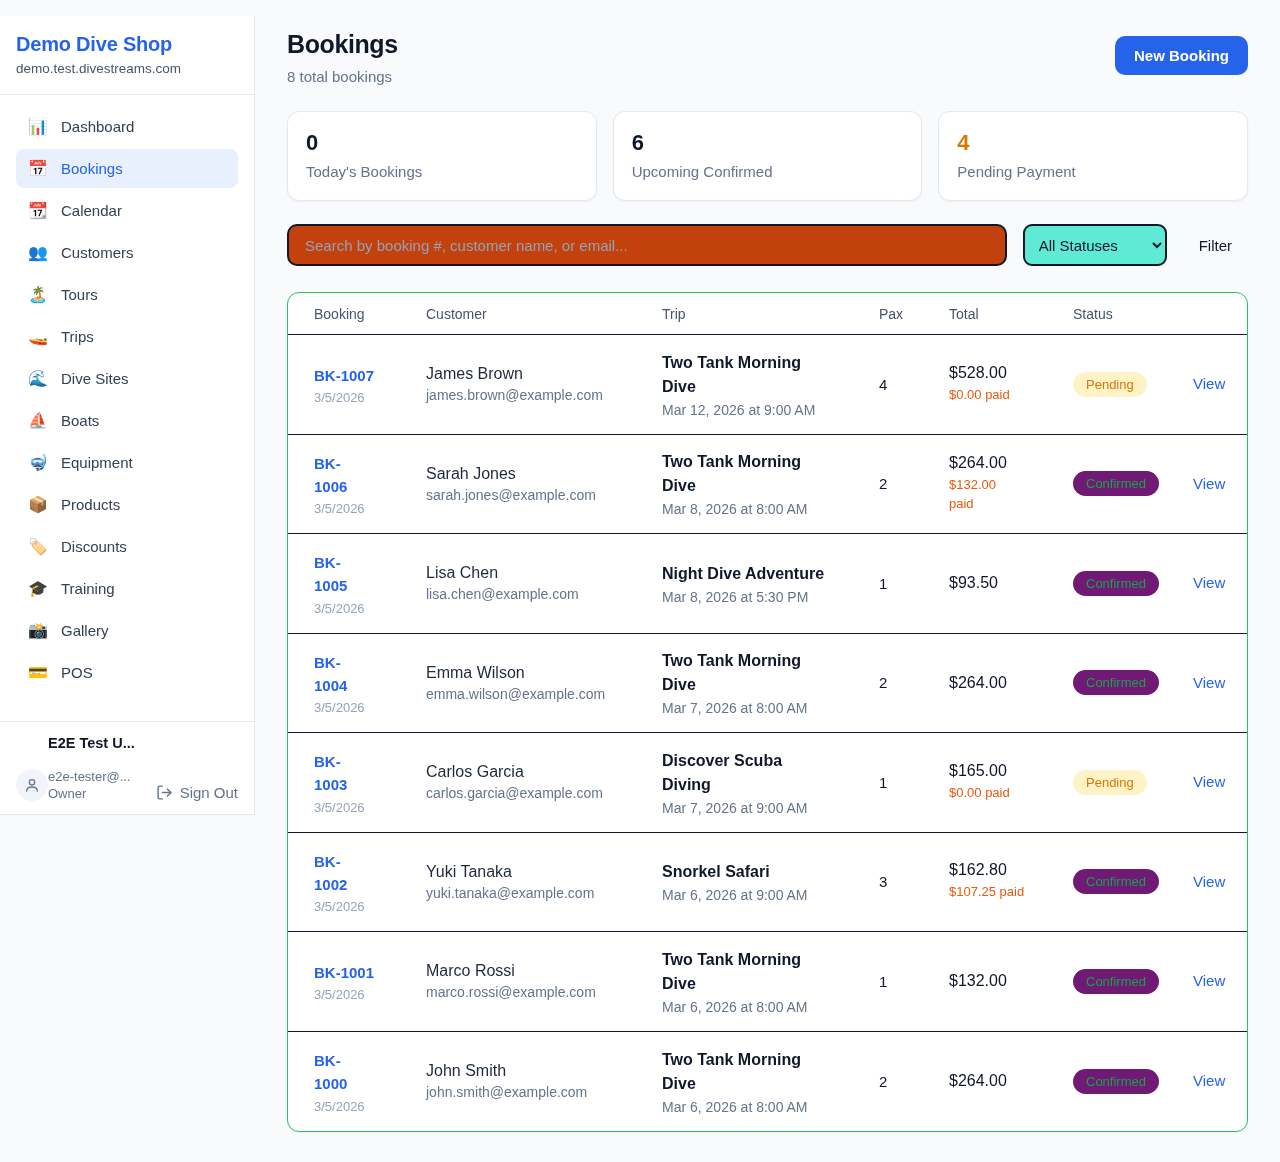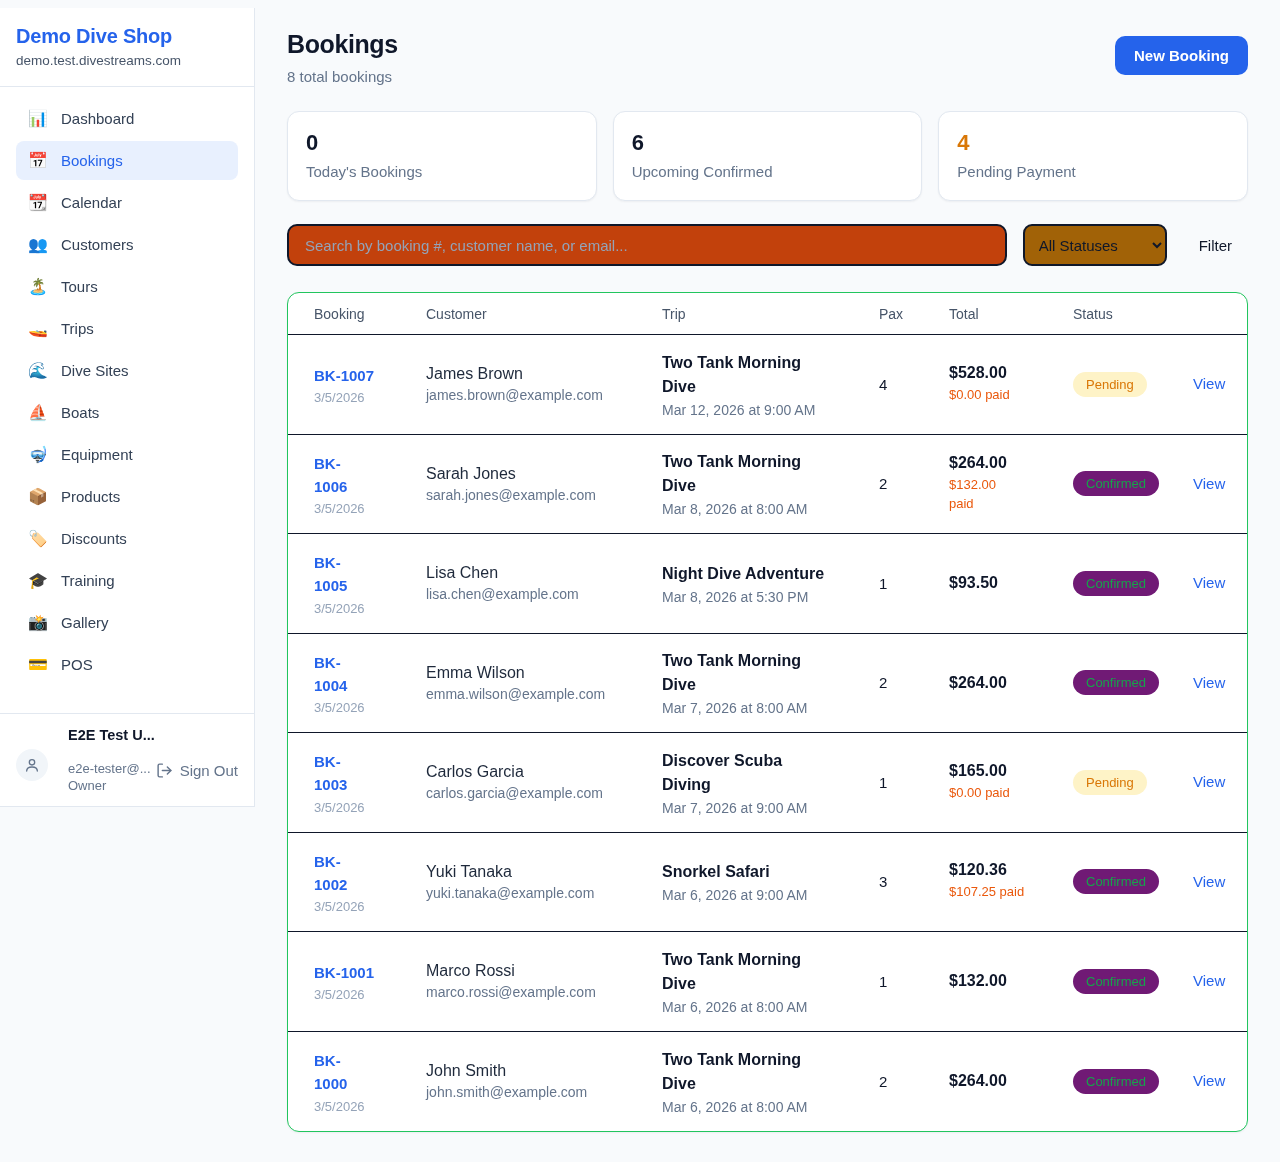--- a/index.html
+++ b/index.html
@@ -8,21 +8,21 @@
     width: 1280px; height: 1162px;
     background: #f8fafc;
     font-family: "Liberation Sans", sans-serif;
     color: #0f172a;
     position: relative;
     overflow: hidden;
   }
 
   
   .sidebar {
-    position: absolute; top: 8px; left: 0;
+    position: absolute; top: 16px; left: 0;
     width: 255px; height: 799px;
     background: #ffffff;
     border-right: 1px solid #e2e8f0;
     border-bottom: 1px solid #e2e8f0;
     display: flex; flex-direction: column;
   }
   .logo-block { padding: 17px 16px 18px; border-bottom: 1px solid #e2e8f0; }
   .shop-name { color: #2563eb; font-size: 20px; font-weight: 700; letter-spacing: -0.2px; cursor: pointer; }
   .shop-domain { color: #475569; font-size: 13.5px; margin-top: 5px; }
   .sidebar-nav { padding: 12px 16px 0; flex: 1; }
@@ -30,21 +30,21 @@
     display: flex; align-items: center; gap: 13px;
     padding: 10px 12px; border-radius: 8px;
     font-size: 15px; color: #334155;
     margin-bottom: 3px; cursor: pointer;
   }
   .nav-item.active { background: #e8f0fe; color: #2563eb; font-weight: 500; }
   .nav-icon { width: 20px; font-size: 16px; text-align: center; flex-shrink: 0; }
   .user-section {
     border-top: 1px solid #e2e8f0;
     padding: 13px 16px;
-    display: flex; align-items: center; gap: 20px;
+    display: flex; align-items: flex-end; gap: 0;
   }
   .avatar {
     width: 32px; height: 32px; border-radius: 50%;
     background: #f1f5f9; color: #64748b;
     display: flex; align-items: center; justify-content: center;
     flex-shrink: 0; margin-top: 9px;
   }
   .user-info { flex: 1; min-width: 0; }
   .user-name { font-weight: 700; font-size: 14.5px; color: #0f172a; white-space: nowrap; }
   .user-email { font-size: 13px; color: #64748b; margin-top: 18px; white-space: nowrap; }
@@ -84,21 +84,21 @@
   .search-input {
     flex: 1; height: 42px;
     border: 2px solid #0f172a; border-radius: 10px;
     padding: 0 16px; font-size: 15px; font-family: inherit;
     color: #0f172a; background: #c2410c; outline: none;
   }
   .search-input::placeholder { color: #94a3b8; }
   .status-select {
     height: 42px; min-width: 144px;
     border: 2px solid #0f172a; border-radius: 9px;
-    background: #a16207; font-size: 15px; font-family: inherit;
+    background: #5eead4; font-size: 15px; font-family: inherit;
     color: #0f172a; padding: 0 10px; outline: none;
   }
   .filter-btn {
     background: none; border: none; font-family: inherit;
     font-size: 15px; color: #0f172a; font-weight: 500;
     padding: 0 16px; cursor: pointer;
   }
 
   
   .table-card {
@@ -119,21 +119,21 @@
   .trow { min-height: 99.5px; border-bottom: 1px solid #0f172a; }
   .trow:last-child { border-bottom: none; }
 
   .bk-id { color: #2563eb; font-weight: 600; font-size: 15px; line-height: 1.55; text-decoration: none; cursor: pointer; }
   .bk-date { color: #94a3b8; font-size: 13px; margin-top: 3px; }
   .cust-name { font-size: 16px; color: #1e293b; }
   .cust-email { font-size: 14px; color: #64748b; margin-top: 4px; }
   .trip-title { font-size: 16px; font-weight: 600; color: #0f172a; max-width: 170px; line-height: 1.5; }
   .trip-date { font-size: 14px; color: #64748b; margin-top: 3px; }
   .cell-pax { font-size: 15px; color: #0f172a; }
-  .total-amount { font-size: 16px; font-weight: 700; color: #0f172a; }
+  .total-amount { font-size: 16px; font-weight: 400; color: #0f172a; }
   .total-paid { font-size: 13px; color: #ea580c; margin-top: 4px; max-width: 80px; line-height: 1.45; }
   .badge {
     display: inline-block; padding: 5px 13px; border-radius: 999px;
     font-size: 13px; font-weight: 500;
   }
   .badge-pending { background: #fef3c7; color: #d97706; }
   .badge-confirmed { background: #701a75; color: #16a34a; }
   .view-link { color: #2563eb; font-size: 15px; font-weight: 500; text-decoration: none; cursor: pointer; }
 </style>
 </head>
@@ -404,21 +404,21 @@
     <div class="cell">
       <div class="cust-name">Yuki Tanaka</div>
       <div class="cust-email">yuki.tanaka@example.com</div>
     </div>
     <div class="cell">
       <div class="trip-title">Snorkel Safari</div>
       <div class="trip-date">Mar 6, 2026 at 9:00 AM</div>
     </div>
     <div class="cell cell-pax">3</div>
     <div class="cell">
-      <div class="total-amount">$120.36</div>
+      <div class="total-amount">$162.80</div>
       <div class="total-paid">$107.25 paid</div>
     </div>
     <div class="cell">
       <span class="badge badge-confirmed">Confirmed</span>
     </div>
     <div class="cell">
       <a class="view-link">View</a>
     </div>
   </div>
         <div class="trow">

